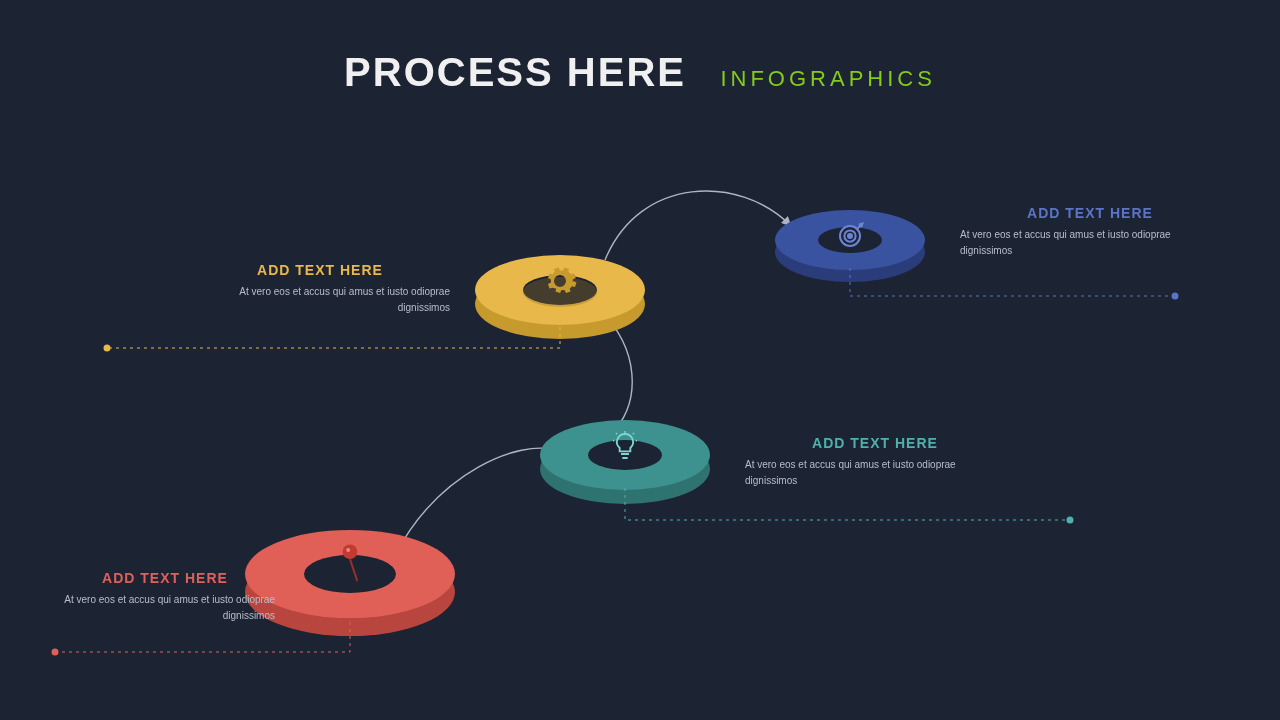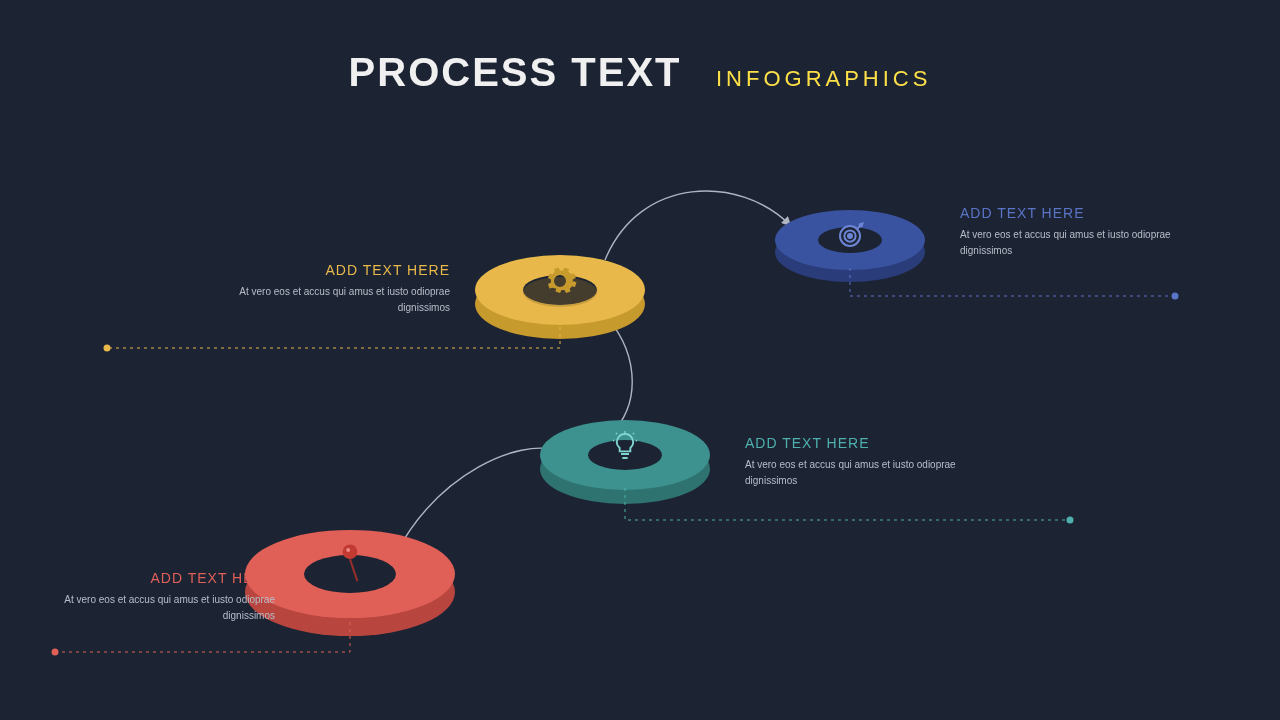--- a/index.html
+++ b/index.html
@@ -23,21 +23,21 @@
     font-size: 40px;
     font-weight: 700;
     letter-spacing: 2px;
     color: #f0f0f0;
     display: inline-block;
   }
   .title-sub {
     font-size: 22px;
     font-weight: 300;
     letter-spacing: 4px;
-    color: #fde047;
+    color: #84cc16;
     margin-left: 30px;
     display: inline-block;
     vertical-align: baseline;
   }
   .canvas {
     position: absolute;
     top: 0; left: 0;
     width: 1280px; height: 720px;
   }
   
@@ -99,23 +99,24 @@
   .ring.blue .top{width:150px;height:60px;}
   .ring.blue .hole{width:64px;height:26px;left:43px;top:17px;}
   .ring.blue .hole::after{width:64px;height:26px;}
   
   .txt {
     position: absolute;
     width: 260px;
   }
   .txt .hd {
     font-size: 14px;
-    font-weight: 400;
+    font-weight: 700;
     letter-spacing: 1px;
     margin-bottom: 6px;
+    text-align: center;
   }
   .txt .bd {
     font-size: 10px;
     line-height: 1.55;
     color: #b8bdc9;
   }
   .txt.right { text-align: left; }
   .txt.left  { text-align: right; }
   .hd.c-yellow { color: #e8b84a; }
   .hd.c-blue   { color: #5a74c7; }
@@ -125,21 +126,21 @@
     position: absolute;
     top:0; left:0;
     width:1280px; height:720px;
     pointer-events:none;
   }
 </style>
 </head>
 <body>
 
 <div class="title-block">
-  <span class="title-main">PROCESS TEXT</span>
+  <span class="title-main">PROCESS HERE</span>
   <span class="title-sub">INFOGRAPHICS</span>
 </div>
 
 <div class="canvas">
 
   <svg class="arrows">
     <defs>
       <marker id="ah" viewBox="0 0 10 10" refX="8" refY="5" markerWidth="7" markerHeight="7" orient="auto">
         <path d="M0,0 L10,5 L0,10 z" fill="#aeb4c2"></path>
       </marker>

